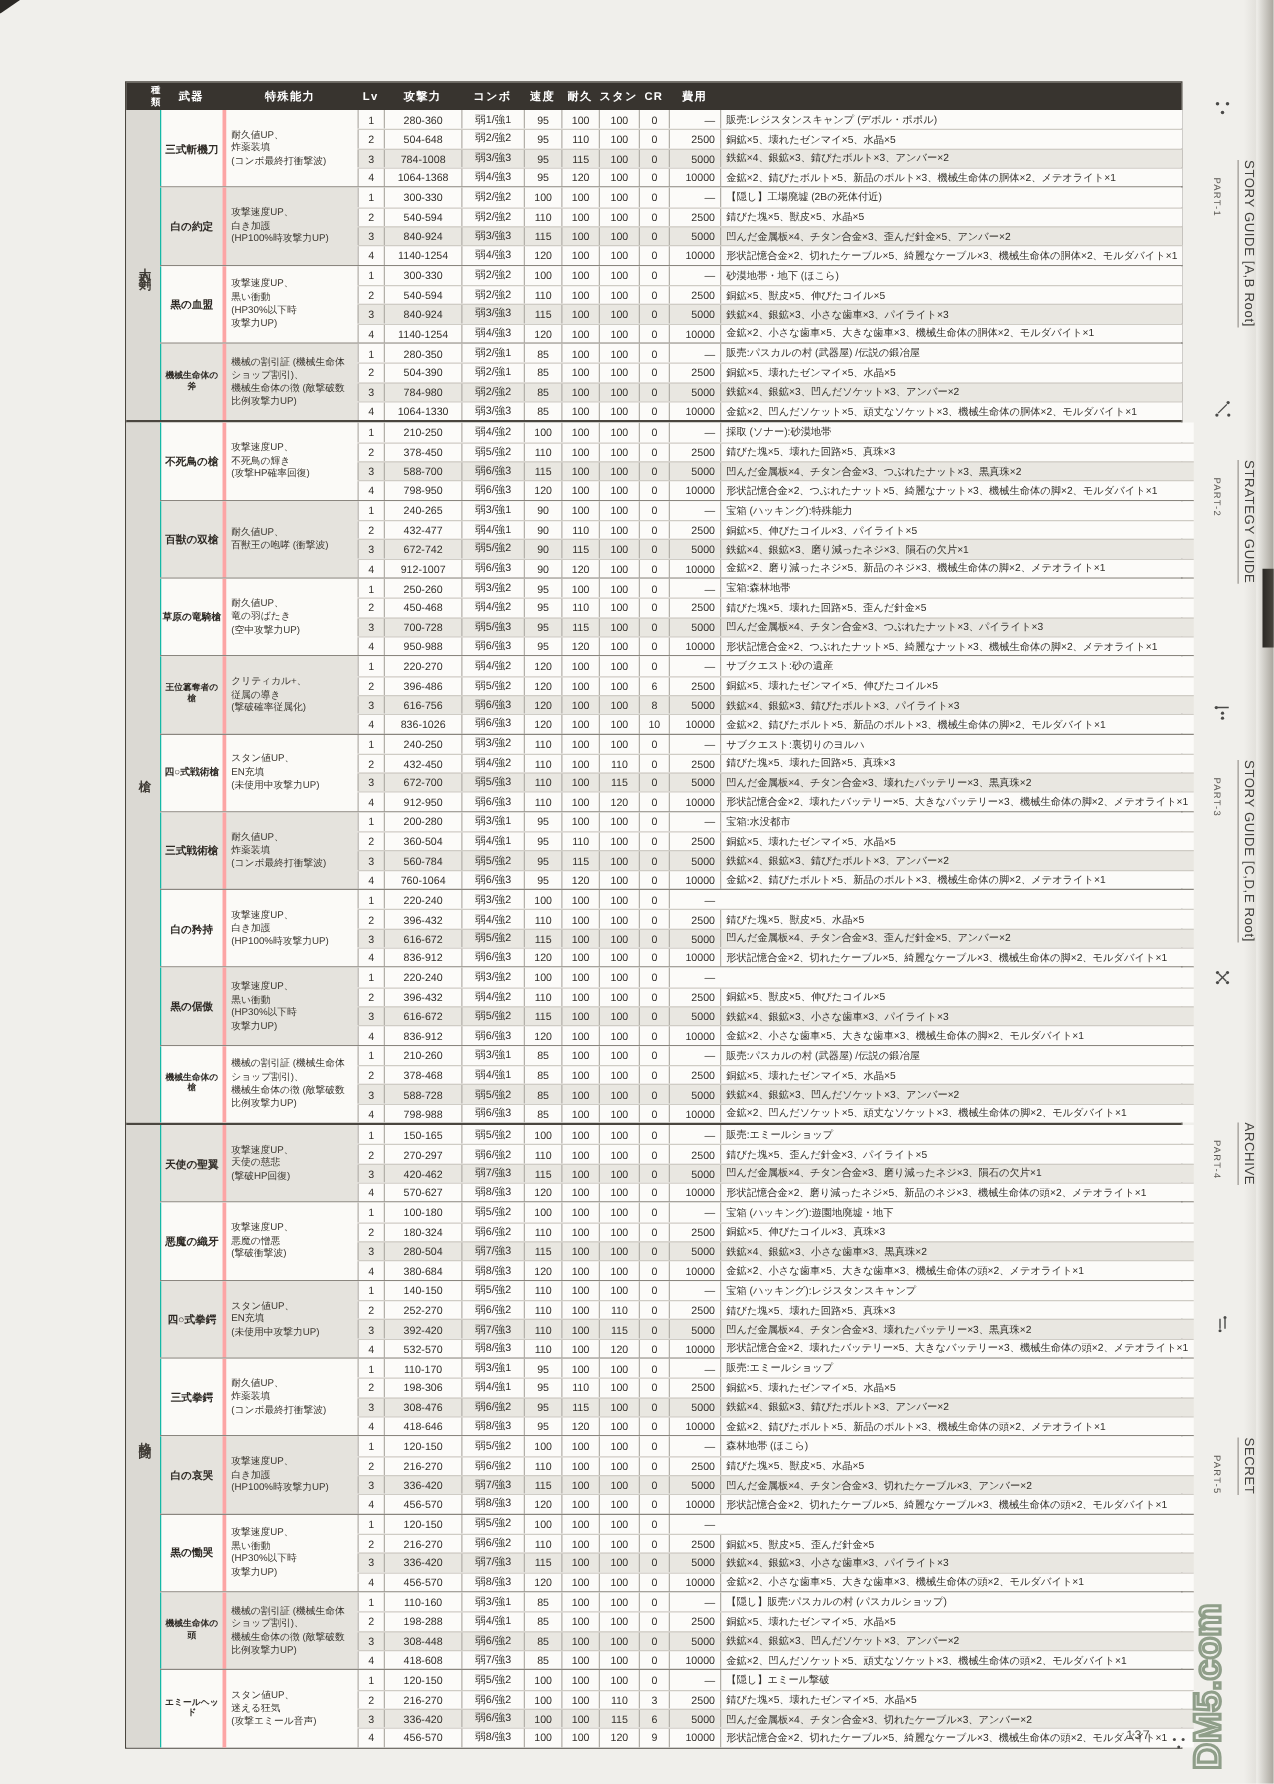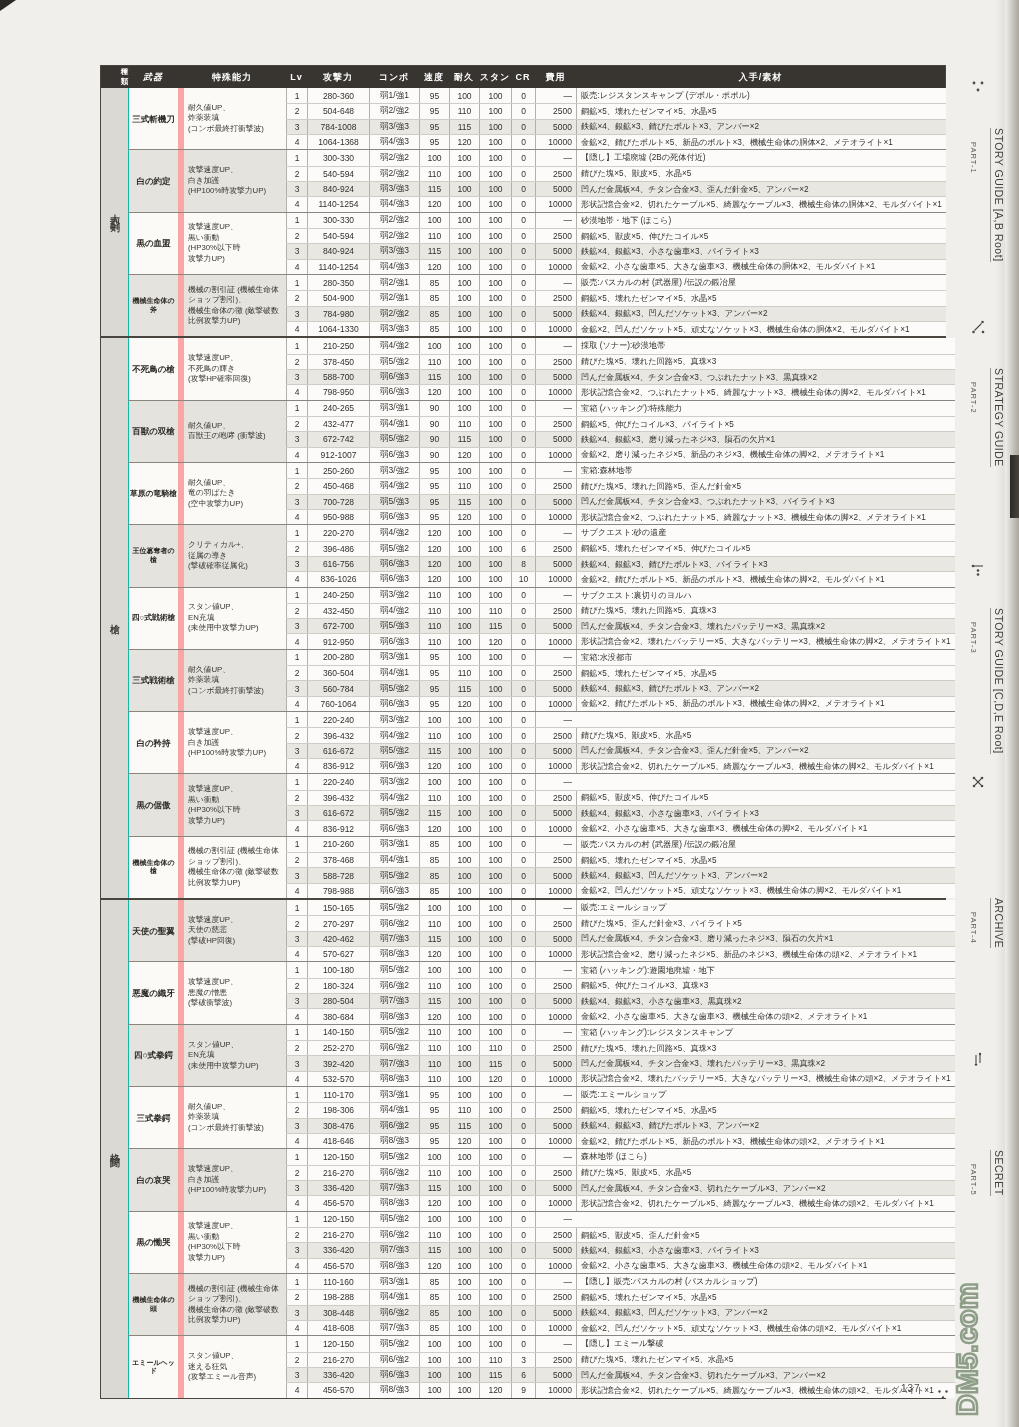--- a/index.html
+++ b/index.html
@@ -16,21 +16,21 @@
     background:linear-gradient(to right,rgba(125,118,105,0),rgba(110,104,92,.55));}
   .page-edge2{position:absolute;right:14px;top:0;width:10px;height:100%;
     background:linear-gradient(to right,rgba(125,118,105,0),rgba(125,118,105,.12));}
 
   
   .table-wrap{position:absolute;left:100px;top:65px;width:846px;
     border:1px solid #4a463f;background:#fcfbf9;box-sizing:border-box;}
   .thead{display:flex;background:#38342f;color:#fff;height:22px;font-weight:bold;font-size:9px;}
   .hc{display:flex;align-items:center;justify-content:center;box-sizing:border-box;letter-spacing:1px;}
   .c-cat{width:27px;padding-left:20px;}
-  .c-name{width:50px;font-style:italic;}
+  .c-name{width:50px;}
   .c-abil{width:108px;}
   .c-lv{width:21px;}
   .c-atk{width:62px;}
   .c-combo{width:50px;}
   .c-spd{width:30px;}
   .c-dur{width:30px;}
   .c-stun{width:32px;}
   .c-cr{width:24px;}
   .c-cost{width:41px;}
   .c-src{flex:1;}
@@ -39,21 +39,21 @@
   .group + .group{border-top:2px solid #4a463f;}
   .cat-cell{width:27px;background:#dbd9d3;display:flex;align-items:center;justify-content:center;
     writing-mode:vertical-rl;text-orientation:upright;font-size:10px;font-weight:bold;
     color:#403c36;letter-spacing:4px;box-sizing:border-box;}
   .gblocks{flex:1;display:flex;flex-direction:column;}
   .block{display:flex;}
   .block + .block{border-top:1px solid #8a867f;}
   .name-cell{width:50px;display:flex;align-items:center;justify-content:center;text-align:center;
     font-size:8.5px;font-weight:bold;color:#2e2a25;border-left:1px solid #14b8a6;
     box-sizing:border-box;padding:1px;line-height:1.2;}
-  .abil-cell{width:108px;font-size:7.8px;color:#3a362f;padding:2px 4px;border-left:6px solid #fca5a5;
+  .abil-cell{width:108px;font-size:7.8px;color:#3a362f;padding:2px 4px;border-left:3px solid #fca5a5;
     display:flex;align-items:center;white-space:pre-line;line-height:1.35;box-sizing:border-box;}
   .block.shade .name-cell,.block.shade .abil-cell{background:#e5e3dd;}
   .block.plain .name-cell,.block.plain .abil-cell{background:#fbfaf7;}
   .rows{flex:1;display:flex;flex-direction:column;}
   .lv-row{display:flex;height:15.33px;box-sizing:border-box;background:#fcfbf9;
     font-size:8.5px;align-items:stretch;}
   .lv-row + .lv-row{border-top:1px solid #cfccc5;}
   .lv-row.shaded{background:#e9e7e1;}
   .lv-row > div{display:flex;align-items:center;justify-content:center;
     border-left:1px solid #b3b0a9;box-sizing:border-box;}
@@ -89,21 +89,20 @@
     <div class="hc c-name">武器</div>
     <div class="hc c-abil">特殊能力</div>
     <div class="hc c-lv">Lv</div>
     <div class="hc c-atk">攻撃力</div>
     <div class="hc c-combo">コンボ</div>
     <div class="hc c-spd">速度</div>
     <div class="hc c-dur">耐久</div>
     <div class="hc c-stun">スタン</div>
     <div class="hc c-cr">CR</div>
     <div class="hc c-cost">費用</div>
-    <div class="hc c-src">入手/素材</div>
   </div>
   <div>
       <div class="group">
         <div class="cat-cell">大型剣</div>
         <div class="gblocks">
           <div class="block plain">
             <div class="name-cell">三式斬機刀</div>
             <div class="abil-cell">耐久値UP、
 炸薬装填
 (コンボ最終打衝撃波)</div>
@@ -270,21 +269,21 @@
                 <div class="c-combo">弱2/強1</div>
                 <div class="c-spd">85</div>
                 <div class="c-dur">100</div>
                 <div class="c-stun">100</div>
                 <div class="c-cr">0</div>
                 <div class="c-cost">—</div>
                 <div class="c-src">販売:パスカルの村 (武器屋) /伝説の鍛冶屋</div>
               </div>
               <div class="lv-row">
                 <div class="c-lv">2</div>
-                <div class="c-atk">504-900</div>
+                <div class="c-atk">504-390</div>
                 <div class="c-combo">弱2/強1</div>
                 <div class="c-spd">85</div>
                 <div class="c-dur">100</div>
                 <div class="c-stun">100</div>
                 <div class="c-cr">0</div>
                 <div class="c-cost">2500</div>
                 <div class="c-src">銅鉱×5、壊れたゼンマイ×5、水晶×5</div>
               </div>
               <div class="lv-row shaded">
                 <div class="c-lv">3</div>

